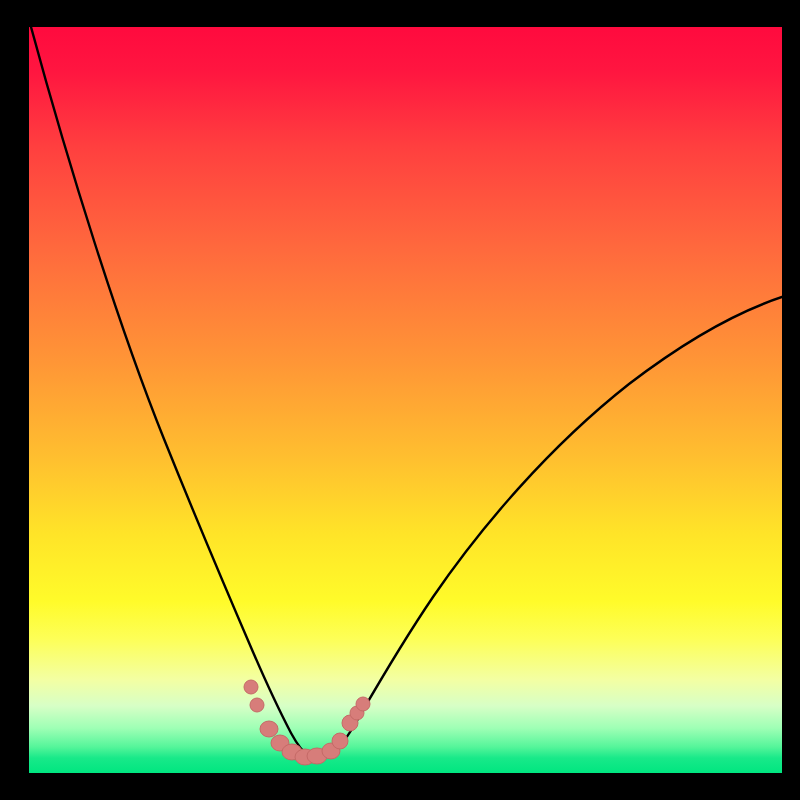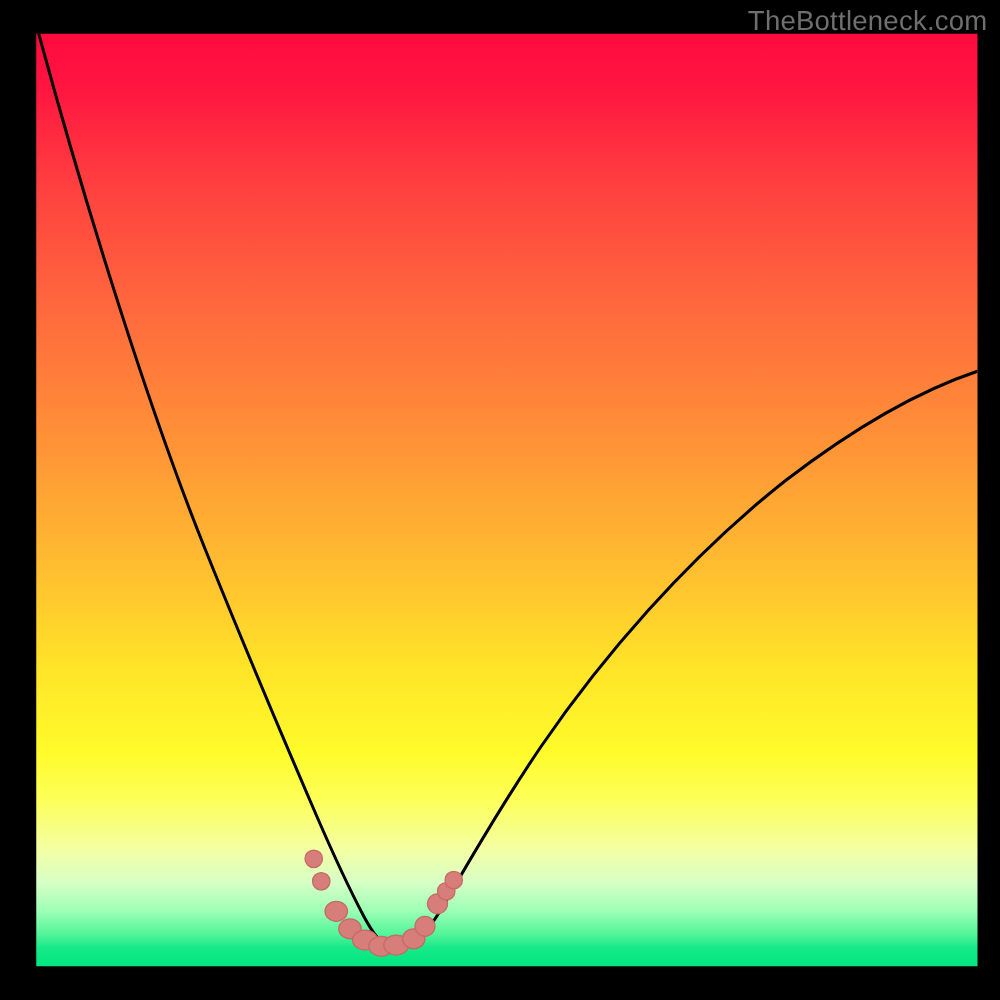--- a/index.html
+++ b/index.html
@@ -88,14 +88,13 @@
         <ellipse cx="288" cy="729" rx="10" ry="8"></ellipse>
         <ellipse cx="302" cy="724" rx="9" ry="8"></ellipse>
         <circle cx="311" cy="714" r="8"></circle>
         <circle cx="321" cy="696" r="8"></circle>
         <circle cx="328" cy="686" r="7"></circle>
         <circle cx="334" cy="677" r="7"></circle>
       </g>
     </svg>
 
   </div>
-  <div class="watermark">TheBottleneck.com</div>
 </div>
 
 </body></html>

